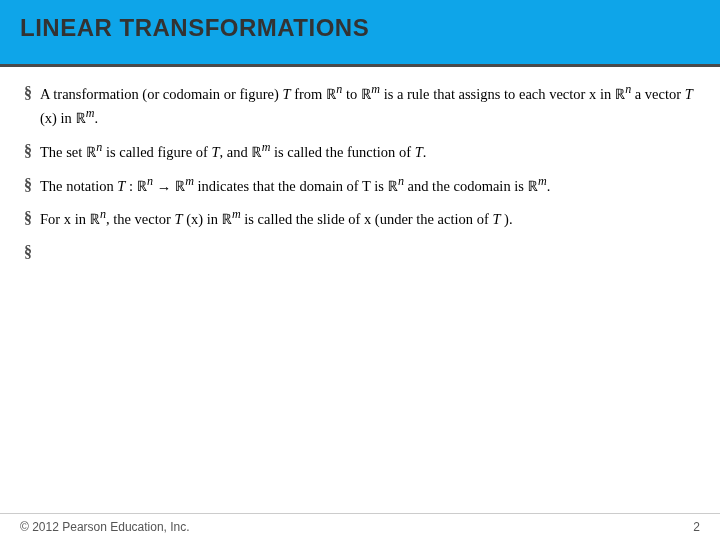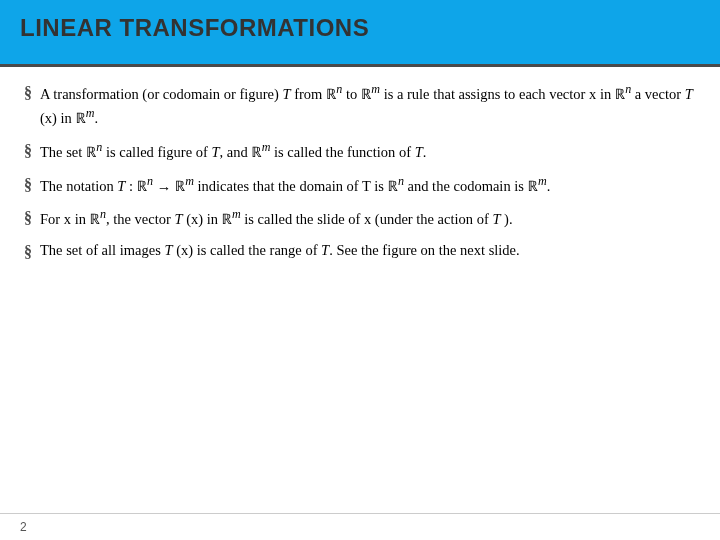--- a/index.html
+++ b/index.html
@@ -127,26 +127,23 @@
       <li>
         <span class="bullet-symbol">§</span>
         <span class="bullet-text">
           For <b>x</b> in <b>ℝ</b><sup><i>n</i></sup>, the vector <i>T</i> (<b>x</b>) in <b>ℝ</b><sup><i>m</i></sup> is called the <strong>slide</strong> of
           <b>x</b> (under the action of <i>T</i> ).
         </span>
       </li>
 
       <li>
         <span class="bullet-symbol">§</span>
-        <span class="bullet-text">
-          The set of all images <i>T</i> (<b>x</b>) is called the <strong>range</strong> of <i>T</i>. See
-          the figure on the next slide.
-        </span>
       </li>
 
     </ul>
   </div>
 
   <div class="footer">
+    <span>© 2012 Pearson Education, Inc.</span>
     <span>2</span>
   </div>
 
 </div>
 
 </body></html>

